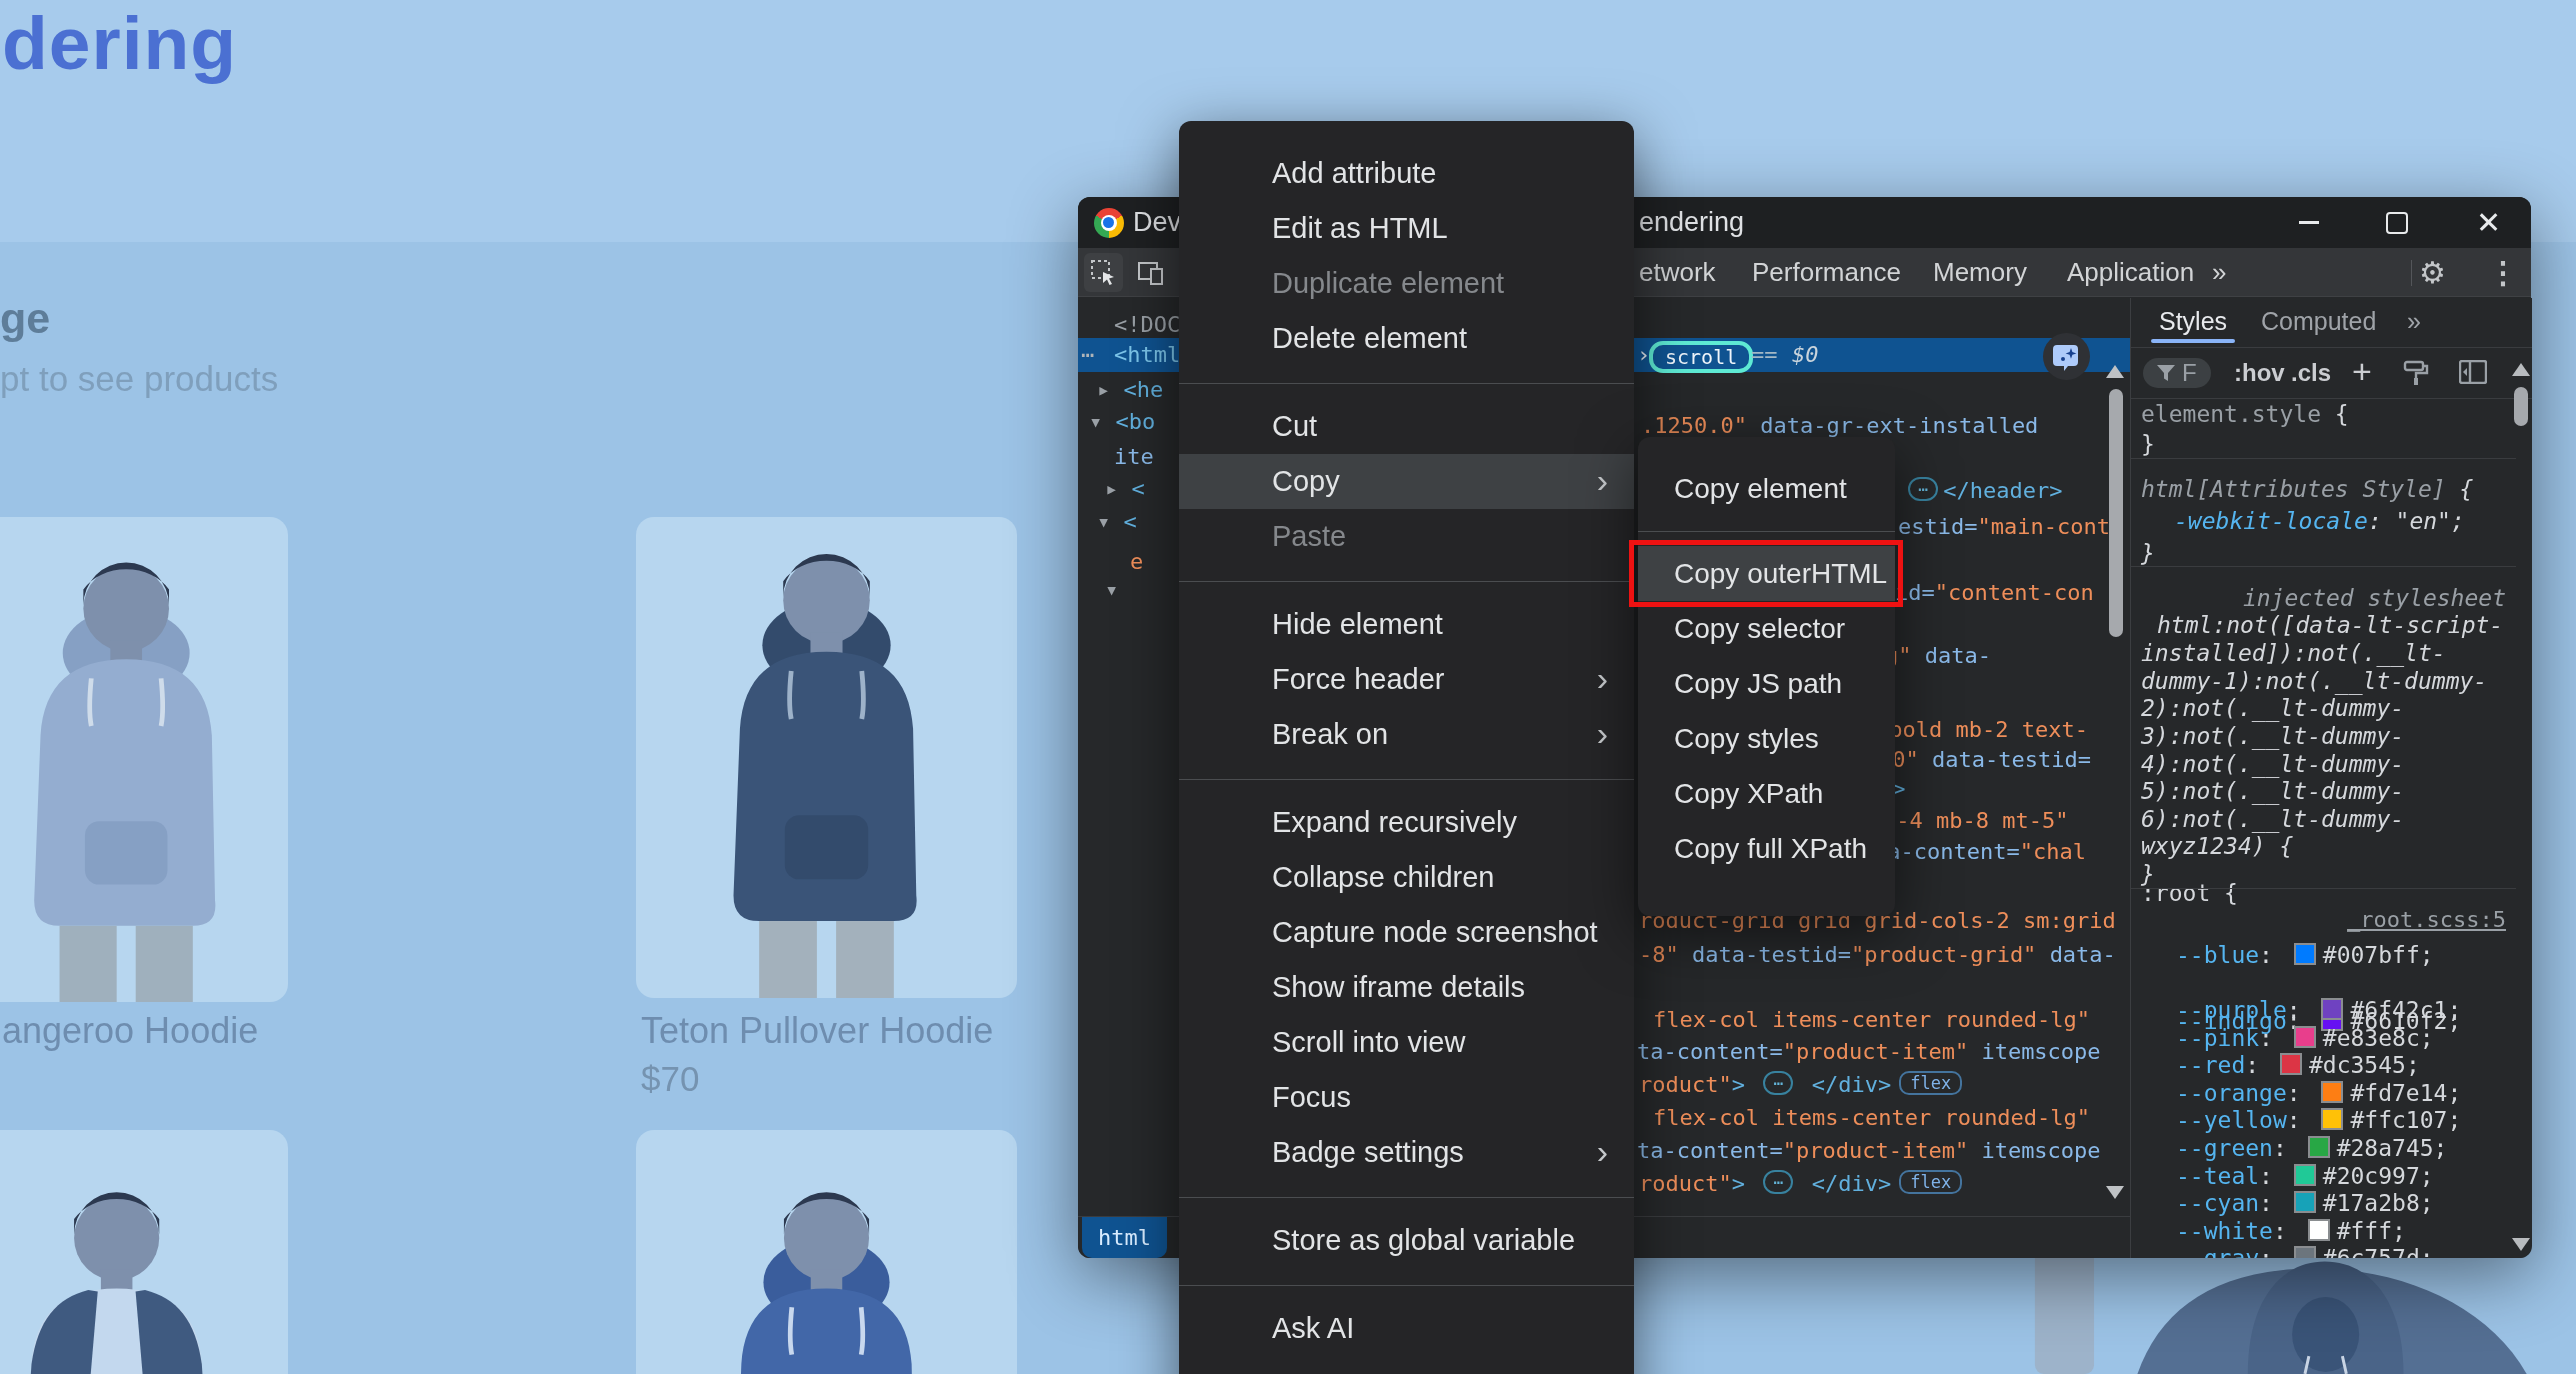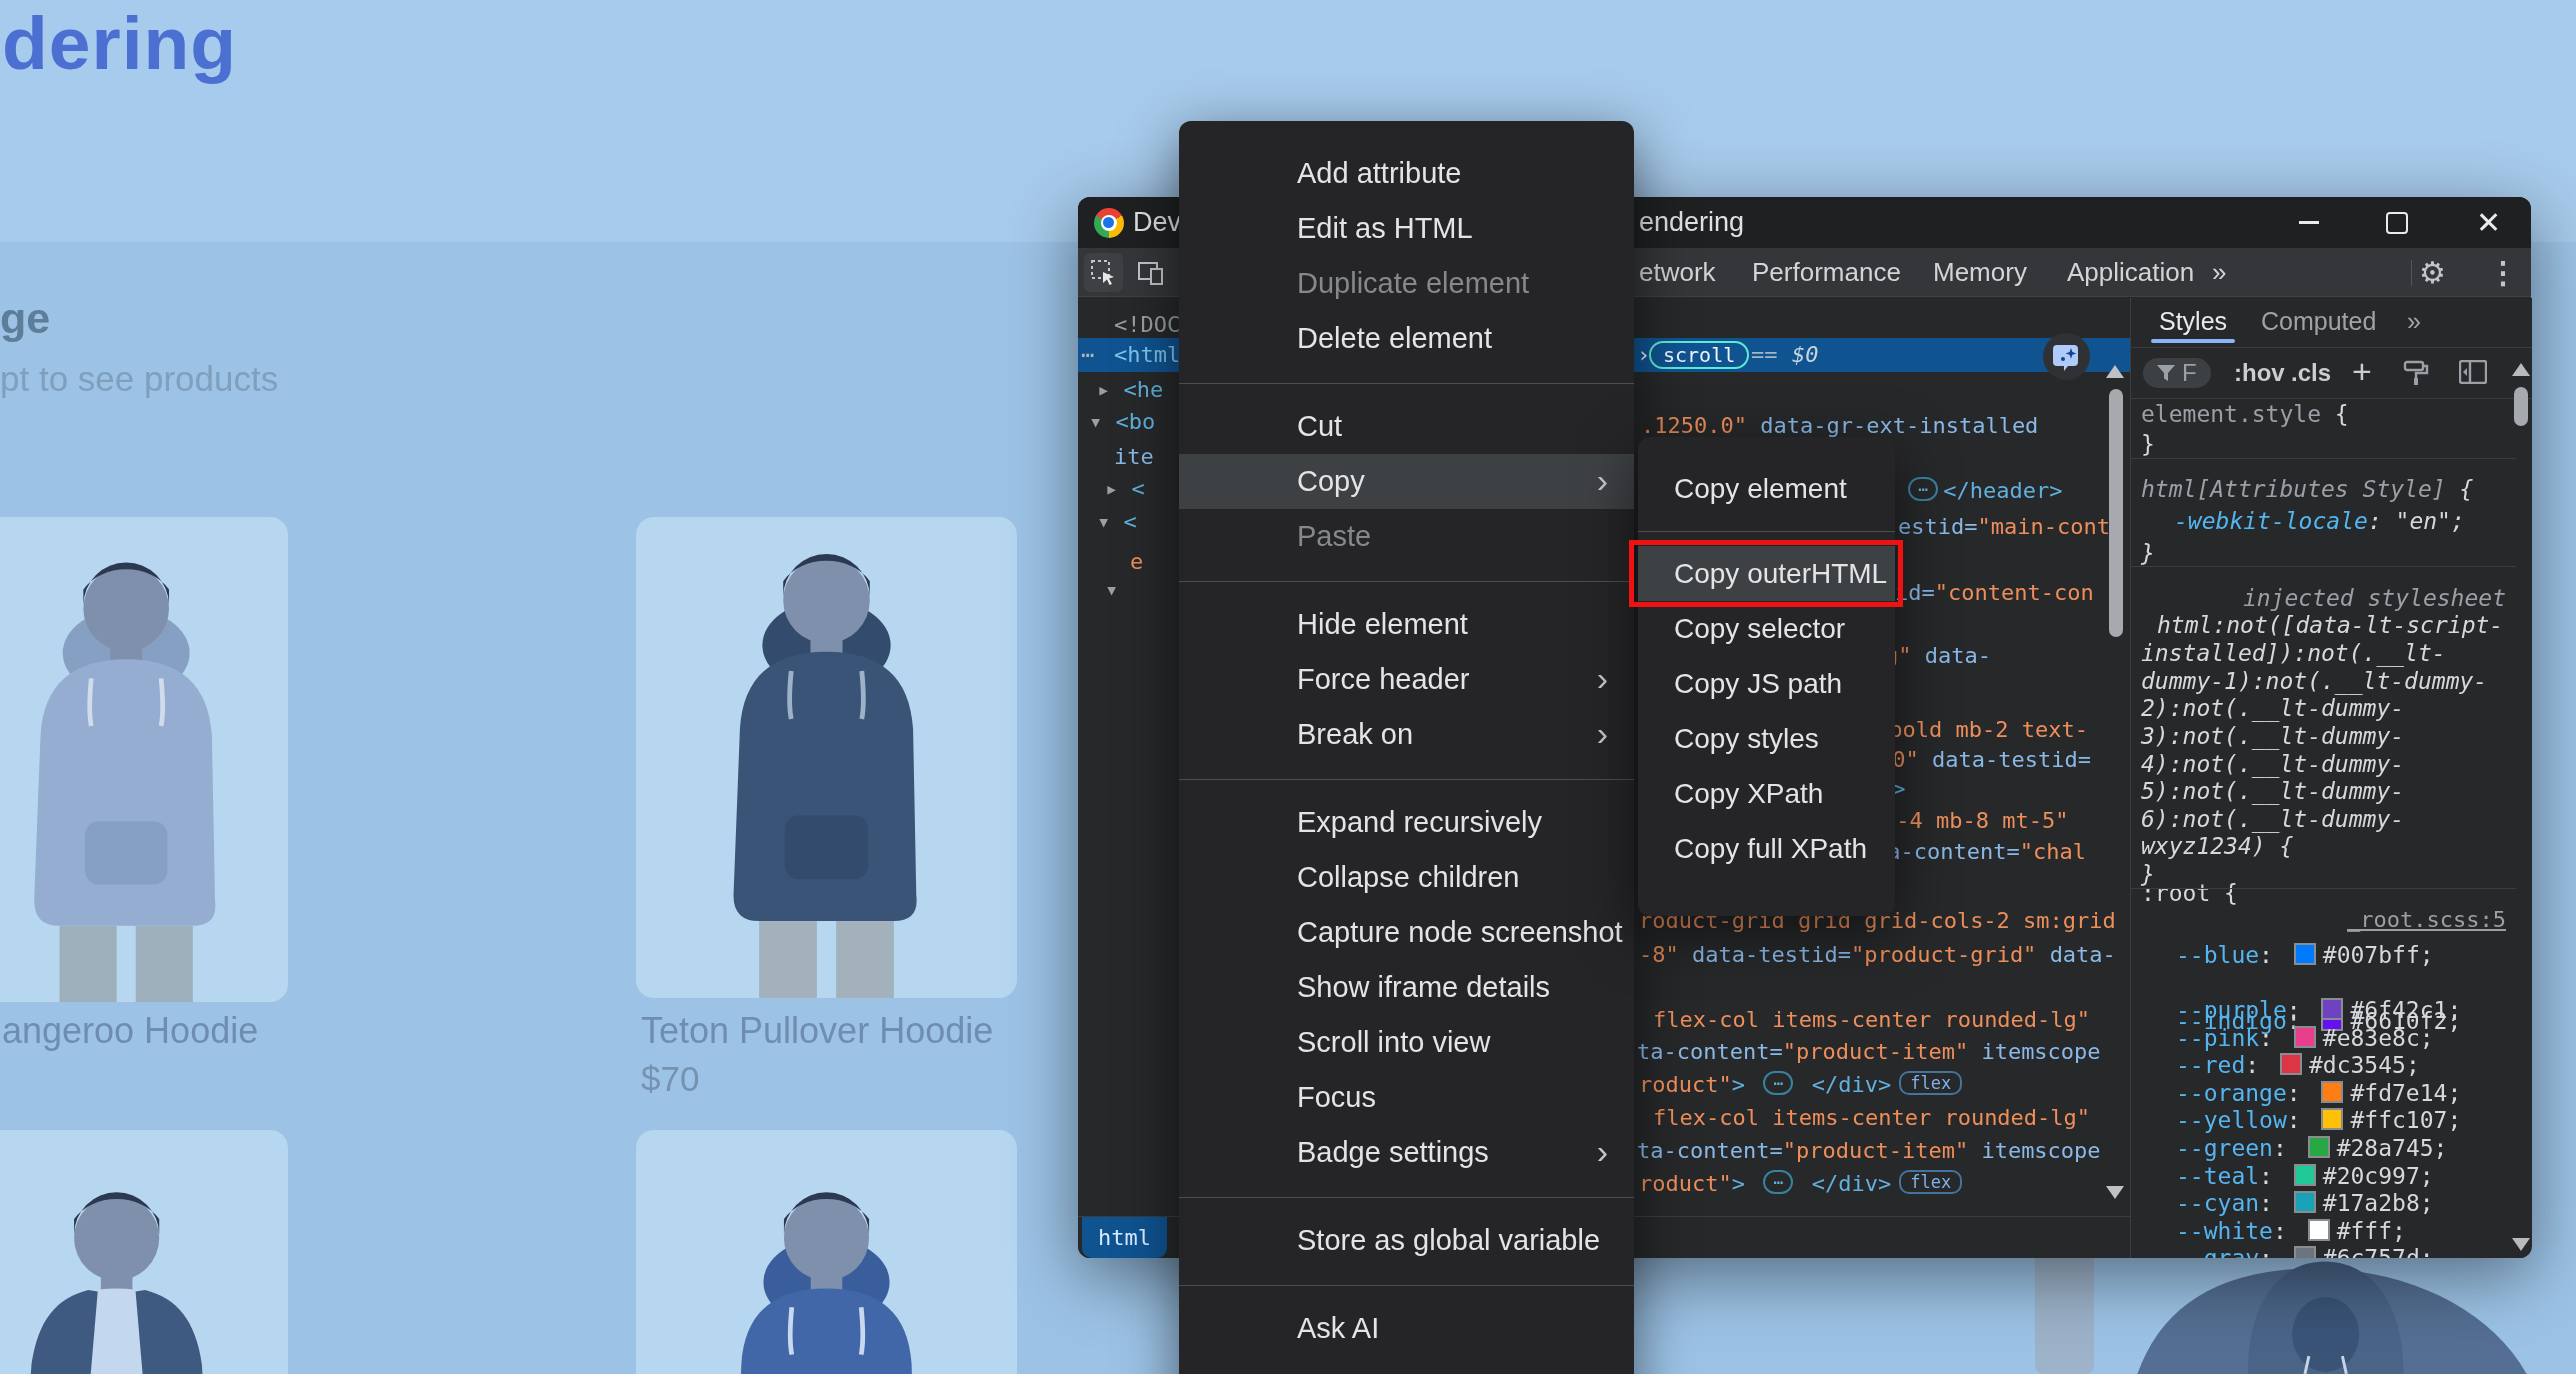--- a/index.html
+++ b/index.html
@@ -41,21 +41,21 @@
   .tsep{position:absolute;left:1333px;top:12px;width:1px;height:26px;background:#54565a;}
   .gear{position:absolute;left:1341px;top:0;line-height:49px;font-size:30px;color:#c3c6c9;}
   .kebab{position:absolute;left:1410px;top:0;line-height:49px;font-size:30px;color:#c3c6c9;font-weight:bold;}
   
   .elements{position:absolute;left:0;top:101px;width:1052px;height:919px;background:#26282a;overflow:hidden;}
   .selrow{position:absolute;left:0;top:40px;width:100%;height:34px;background:#0f5391;}
   .selrow span{position:absolute;top:0;line-height:34px;font-family:"DejaVu Sans Mono",monospace;font-size:22px;white-space:pre;}
   .selg{left:3px;color:#aeb4b9;}
   .selt{left:36px;color:#7cc5ea;}
   .selchev{left:559px;color:#e6edf3;}
-  .scrollpill{left:571px;top:3px!important;line-height:24px!important;border:2px solid #5eead4;border-radius:14px;padding:0 12px;font-size:20px!important;color:#eef5fb;}
+  .scrollpill{left:571px;top:3px!important;line-height:24px!important;border:4px solid #5eead4;border-radius:14px;padding:0 12px;font-size:20px!important;color:#eef5fb;}
   .eq{left:673px;color:#a3b8c6;font-style:italic;}
   .dollar{left:714px;color:#c9d4dc;font-style:italic;}
   .cl{position:absolute;height:33px;line-height:33px;font-family:"DejaVu Sans Mono",monospace;font-size:22px;white-space:pre;}
   .seg-v{color:#ee8e5a;} .seg-a{color:#8ab9e8;} .seg-t{color:#61b0de;} .seg-g{color:#9aa0a6;}
   .epill{display:inline-block;border:2px solid #38829f;border-radius:12px;color:#64b5d9;font-size:17px;line-height:20px;padding:0 8px;vertical-align:3px;margin:0 5px;}
   .ebadge{display:inline-block;border:2px solid #44749e;border-radius:10px;color:#7fb2e8;font-size:17px;line-height:20px;padding:0 9px;margin-left:8px;vertical-align:3px;}
   .aibadge{position:absolute;left:965px;top:35px;width:47px;height:47px;border-radius:50%;background:#2f3135;display:flex;align-items:center;justify-content:center;}
   .eup,.edown,.sup,.sdown{position:absolute;width:0;height:0;border-left:9px solid transparent;border-right:9px solid transparent;}
   .eup{left:1028px;top:67px;border-bottom:13px solid #bfc2c5;}
   .edown{left:1028px;top:888px;border-top:13px solid #bfc2c5;}
@@ -81,21 +81,21 @@
   .slink{position:absolute;right:26px;color:#9aa0a6;text-decoration:underline;font-family:"DejaVu Sans Mono",monospace;font-size:22px;}
   .ssep{position:absolute;left:0;right:16px;height:1px;background:#3a3c3f;}
   .swatch{display:inline-block;width:18px;height:18px;border:2px solid #8a8d90;margin:0 7px;vertical-align:-2px;}
   .sup{left:381px;top:65px;border-bottom:13px solid #b8bbbe;}
   .sdown{left:381px;top:940px;border-top:13px solid #b8bbbe;}
   .sthumb{position:absolute;left:383px;top:89px;width:14px;height:39px;border-radius:7px;background:#a6a9ad;}
   
   .menu{position:absolute;background:#252527;border-radius:12px;box-shadow:0 16px 59px rgba(0,0,0,.55);z-index:30;}
   .ctxmenu{left:1179px;top:121px;width:455px;height:1272px;padding-top:25px;}
   .submenu{left:1638px;top:437px;width:257px;height:455px;padding-top:24px;z-index:31;}
-  .mi{position:relative;height:55px;line-height:55px;font-size:29px;color:#e2e4e6;padding-left:118px;white-space:pre;}
+  .mi{position:relative;height:55px;line-height:55px;font-size:29px;color:#e2e4e6;padding-left:93px;white-space:pre;}
   .submenu .mi{padding-left:36px;font-size:28px;}
   .mi.dis{color:#85888c;}
   .mi.hv{background:#3e4144;}
   .marr{position:absolute;right:26px;top:-1px;font-size:34px;color:#c5c8cb;}
   .msep{position:relative;height:33px;}
   .submenu .msep{height:30px;}
   .msep i{position:absolute;left:0;right:0;top:50%;height:1px;background:#4b4d50;}
   .mi.ann::after{content:'';position:absolute;left:-9px;right:-8px;top:-6px;bottom:-6px;border:5px solid #ee1212;}
 </style>
 </head>

